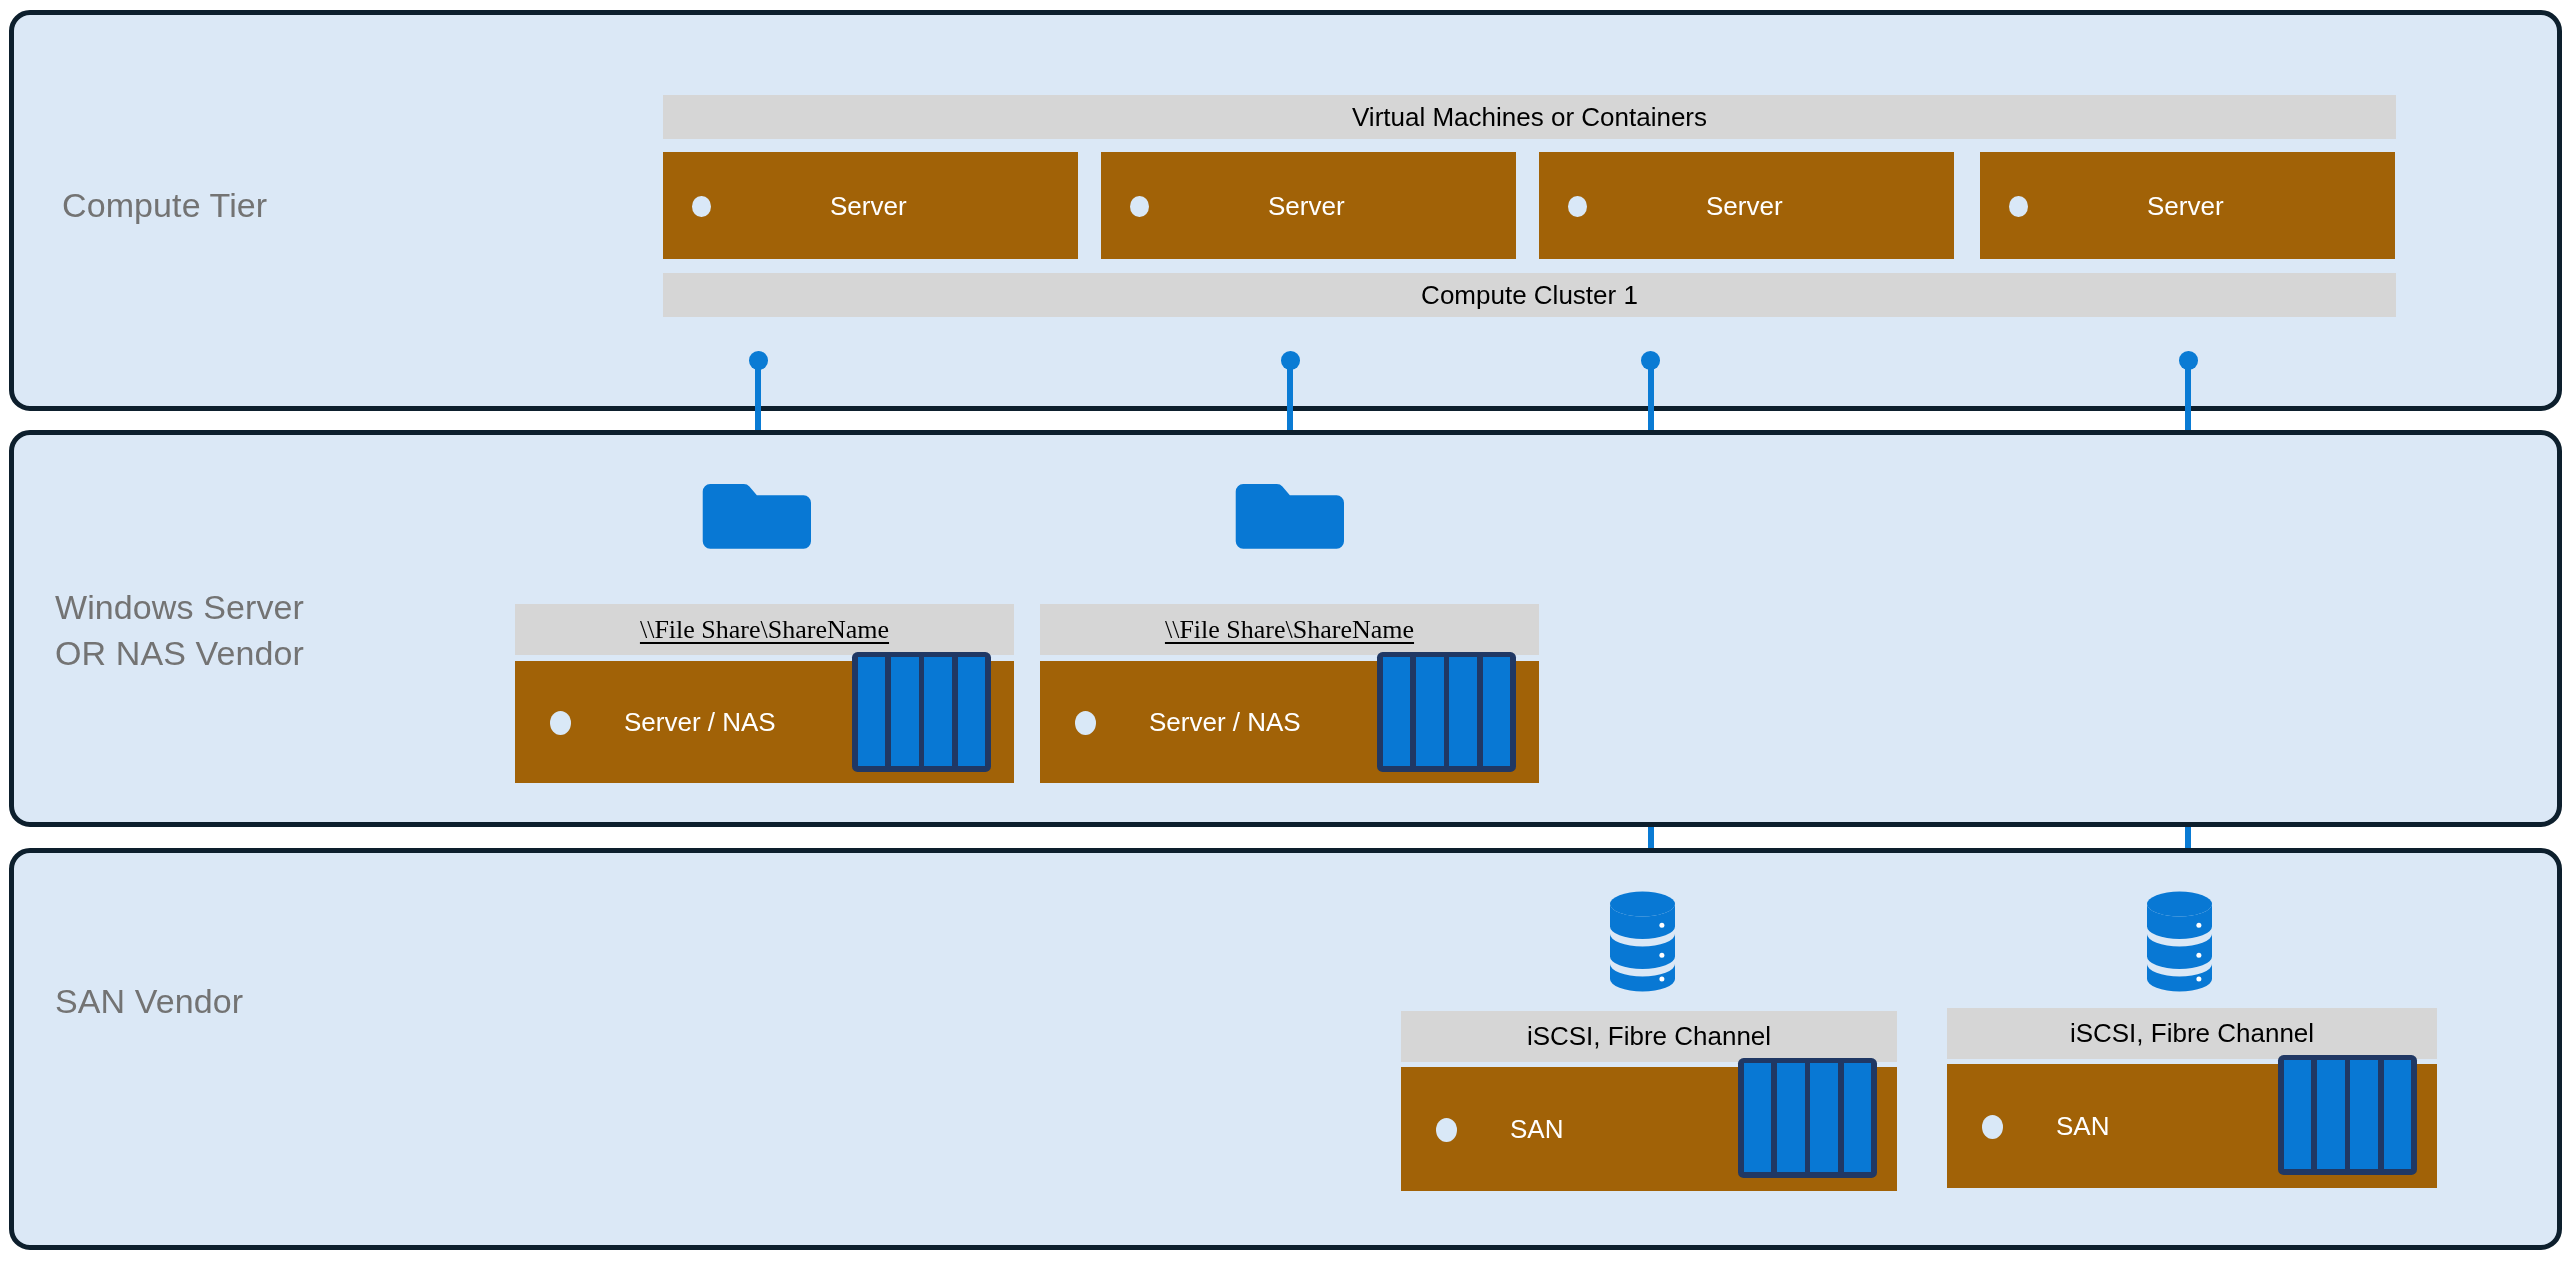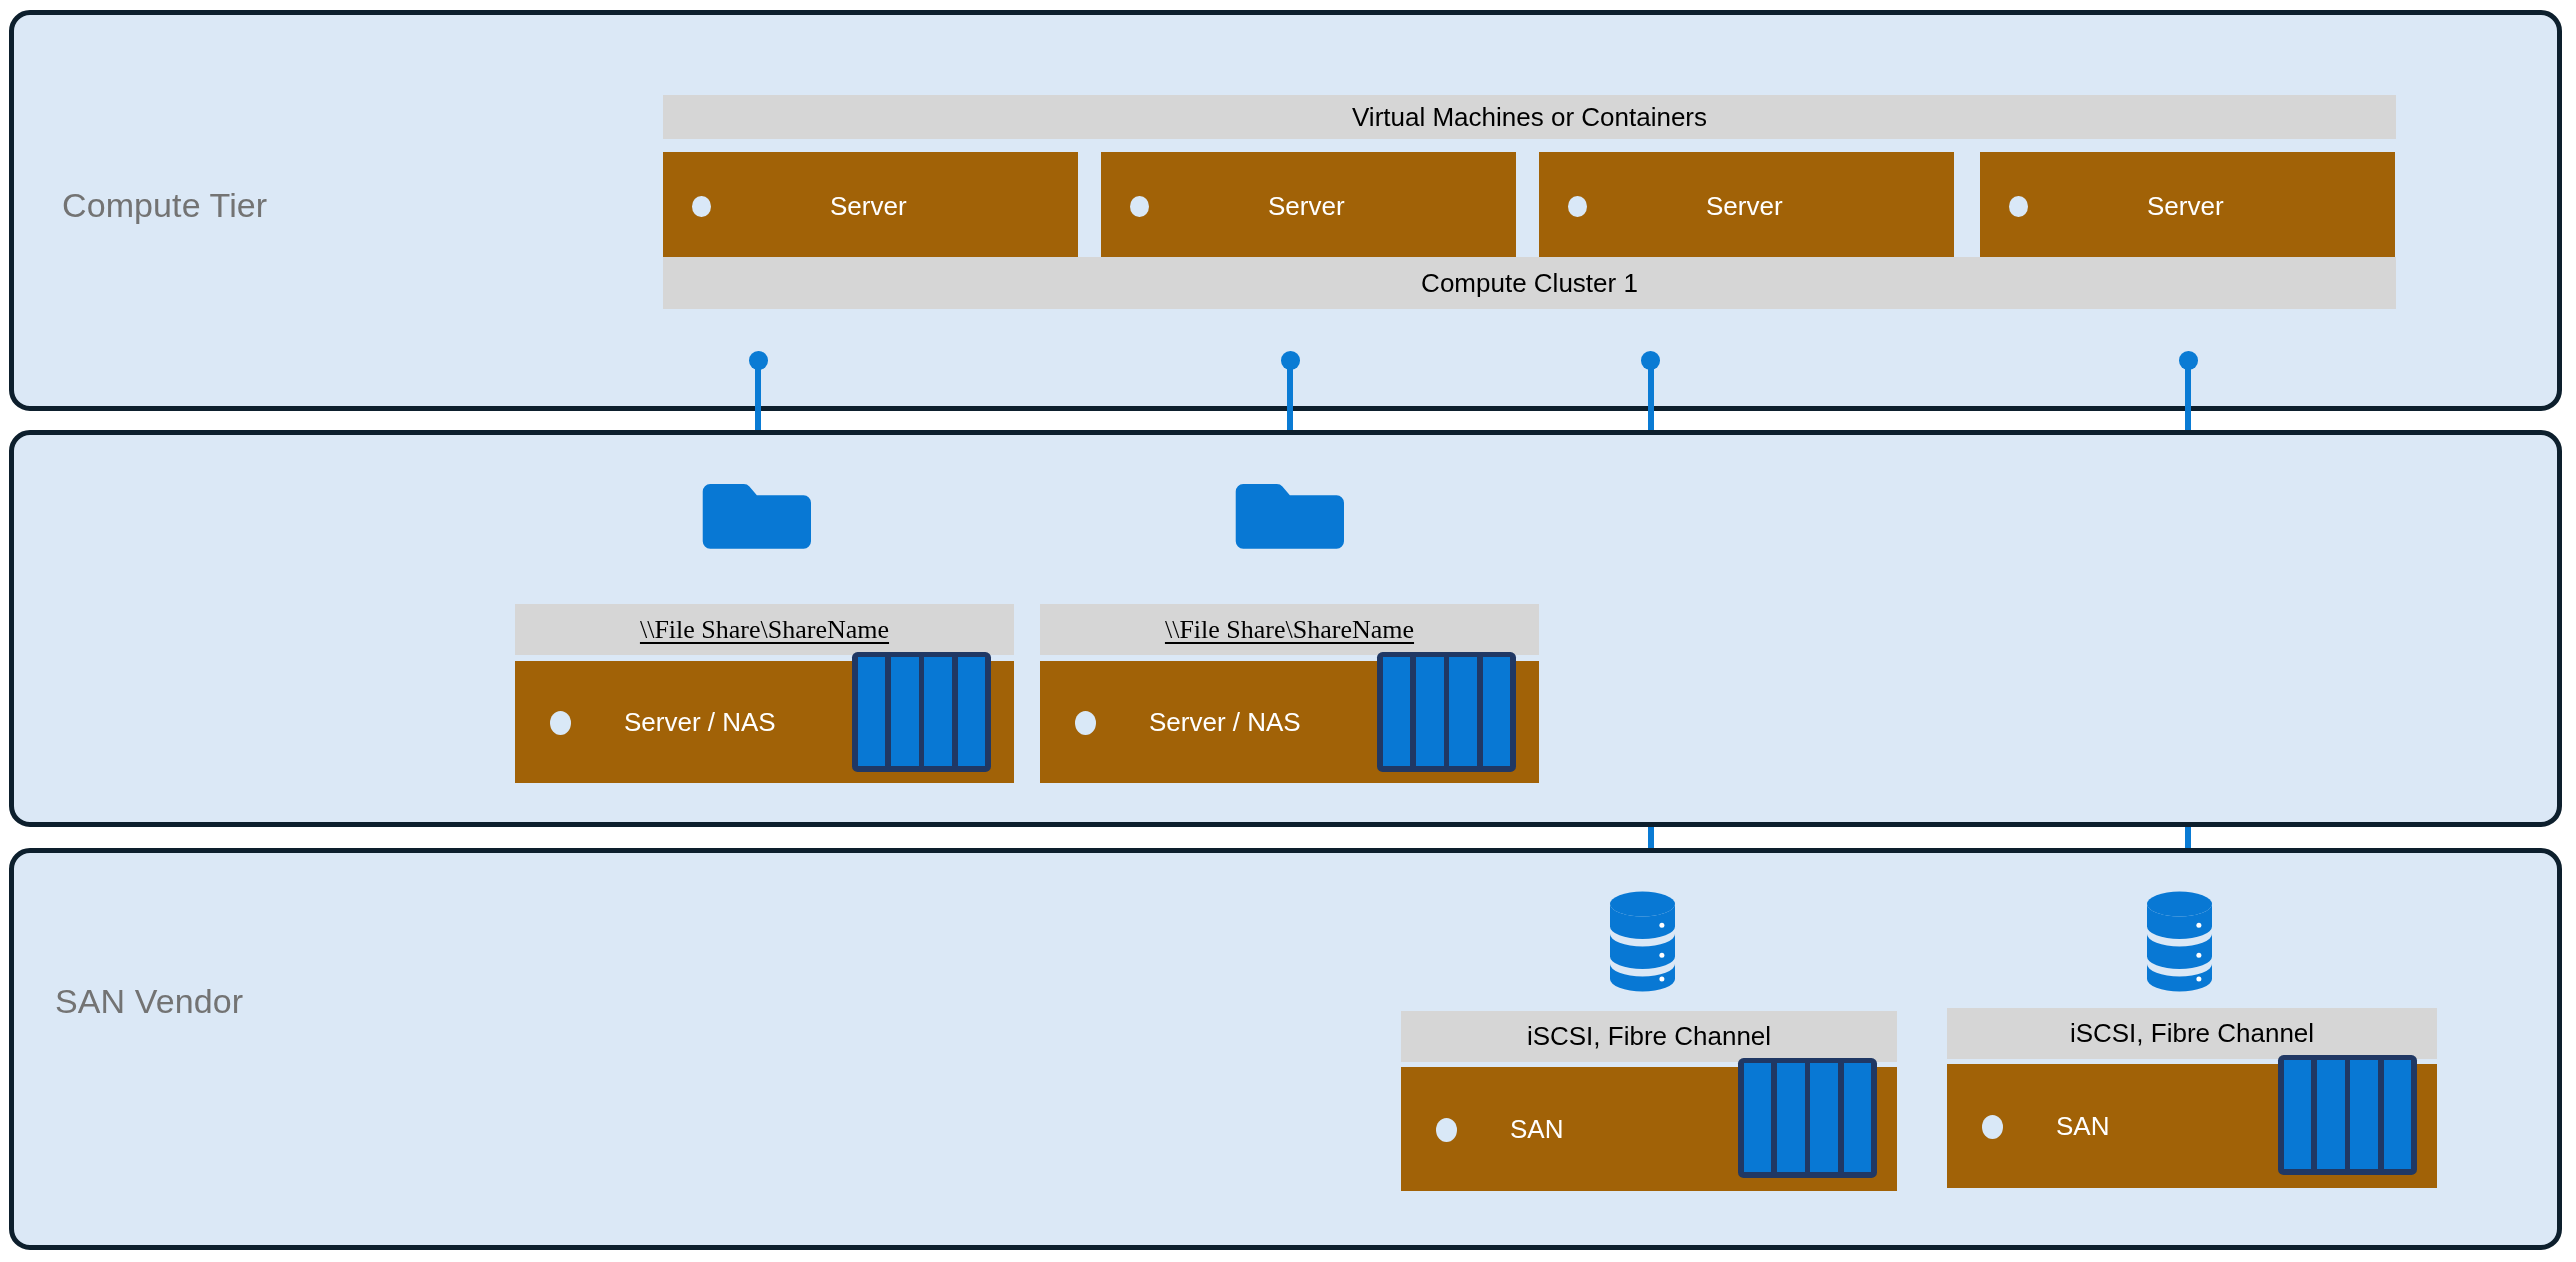--- a/index.html
+++ b/index.html
@@ -131,39 +131,41 @@
   <div class="devicebox" style="left:1539px; top:152px; width:415px; height:107px;">
     <span class="led" style="left:29px; top:44px; width:18.7px; height:21px;"></span>
     <span class="devlabel" style="left:167px; top:39px;">Server</span>
   </div>
 
   <div class="devicebox" style="left:1980px; top:152px; width:415px; height:107px;">
     <span class="led" style="left:29px; top:44px; width:18.7px; height:21px;"></span>
     <span class="devlabel" style="left:167px; top:39px;">Server</span>
   </div>
 
-  <div class="band" style="left:663px; top:257px; width:1733px; height:52px;">Compute Cluster 1</div>
+  <div class="band" style="left:663px; top:273px; width:1733px; height:44px;">Compute Cluster 1</div>
 
   <div class="connector" style="left:755px; top:357px; height:132px;"></div>
   <div class="node-dot" style="left:749px; top:351px;"></div>
   <div class="node-dot" style="left:749px; top:474px;"></div>
 
   <div class="connector" style="left:1287px; top:357px; height:132px;"></div>
   <div class="node-dot" style="left:1281px; top:351px;"></div>
   <div class="node-dot" style="left:1281px; top:474px;"></div>
 
   <div class="connector" style="left:1648px; top:357px; height:526px;"></div>
   <div class="node-dot" style="left:1641px; top:351px;"></div>
   <div class="node-dot" style="left:1641px; top:873px;"></div>
 
   <div class="connector" style="left:2185px; top:357px; height:526px;"></div>
   <div class="node-dot" style="left:2179px; top:351px;"></div>
   <div class="node-dot" style="left:2179px; top:873px;"></div>
 
   <div class="tier-panel" id="panel-fileshare"></div>
+  <div class="tier-label" id="label-fileshare">Windows Server
+OR  NAS Vendor</div>
 
   <svg class="folder-icon" style="left:699px; top:480px;" width="112" height="69" viewBox="0 0 180 110">
     <path d="M6 18 a12 12 0 0 1 12 -12 h54 a12 12 0 0 1 9 4 l12 14 h75 a12 12 0 0 1 12 12 v62 a12 12 0 0 1 -12 12 h-150 a12 12 0 0 1 -12 -12 z" fill="#0878d4"></path>
   </svg>
 
   <svg class="folder-icon" style="left:1232px; top:480px;" width="112" height="69" viewBox="0 0 180 110">
     <path d="M6 18 a12 12 0 0 1 12 -12 h54 a12 12 0 0 1 9 4 l12 14 h75 a12 12 0 0 1 12 12 v62 a12 12 0 0 1 -12 12 h-150 a12 12 0 0 1 -12 -12 z" fill="#0878d4"></path>
   </svg>
 
   <div class="band underlined" style="left:515px; top:604px; width:499px; height:51px;">\\File Share\ShareName</div>

